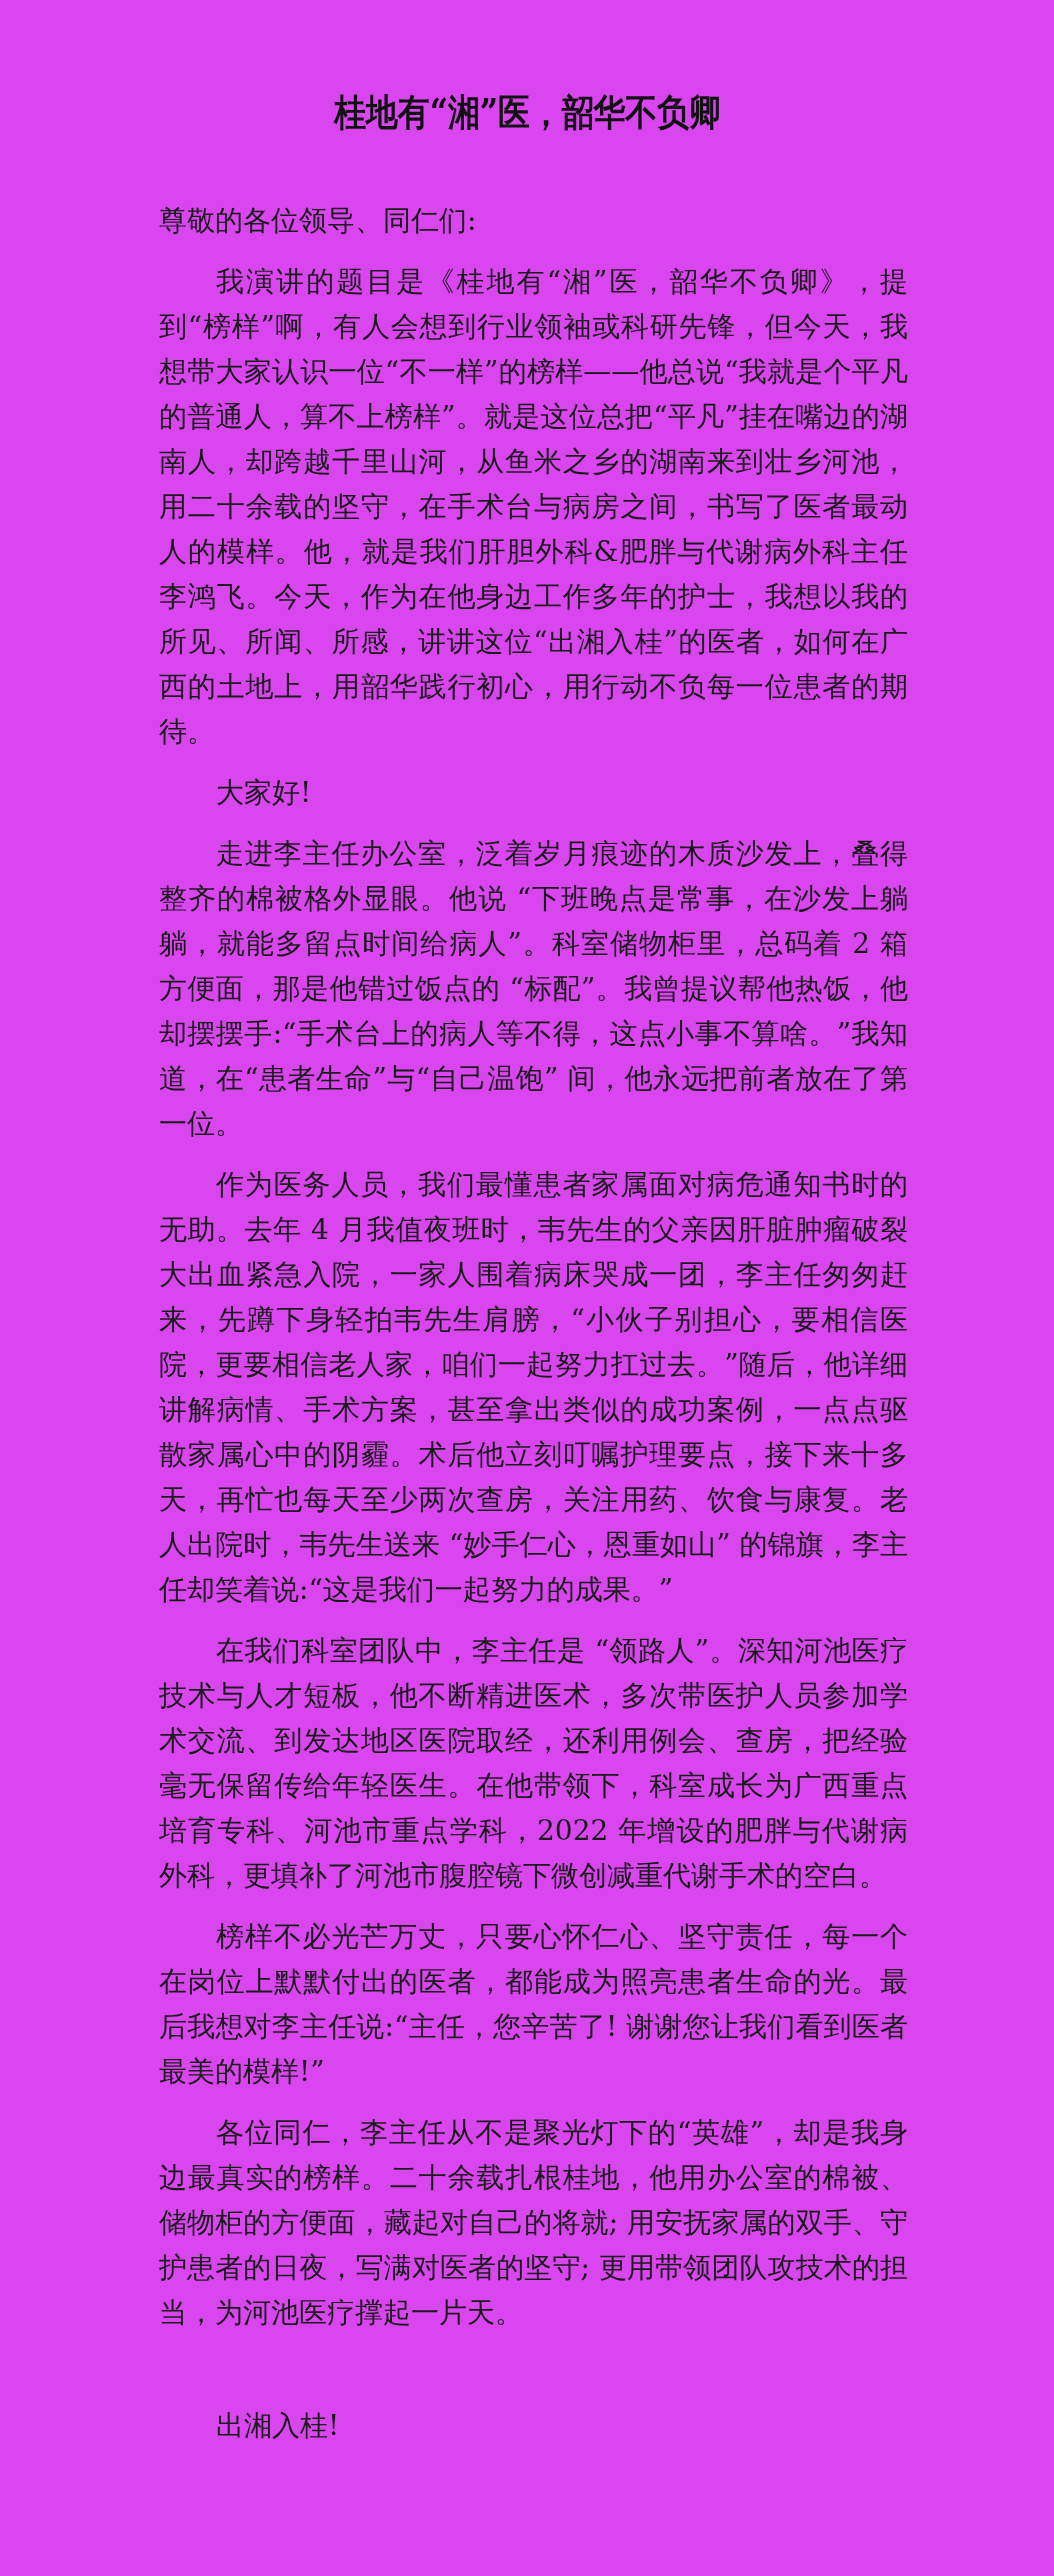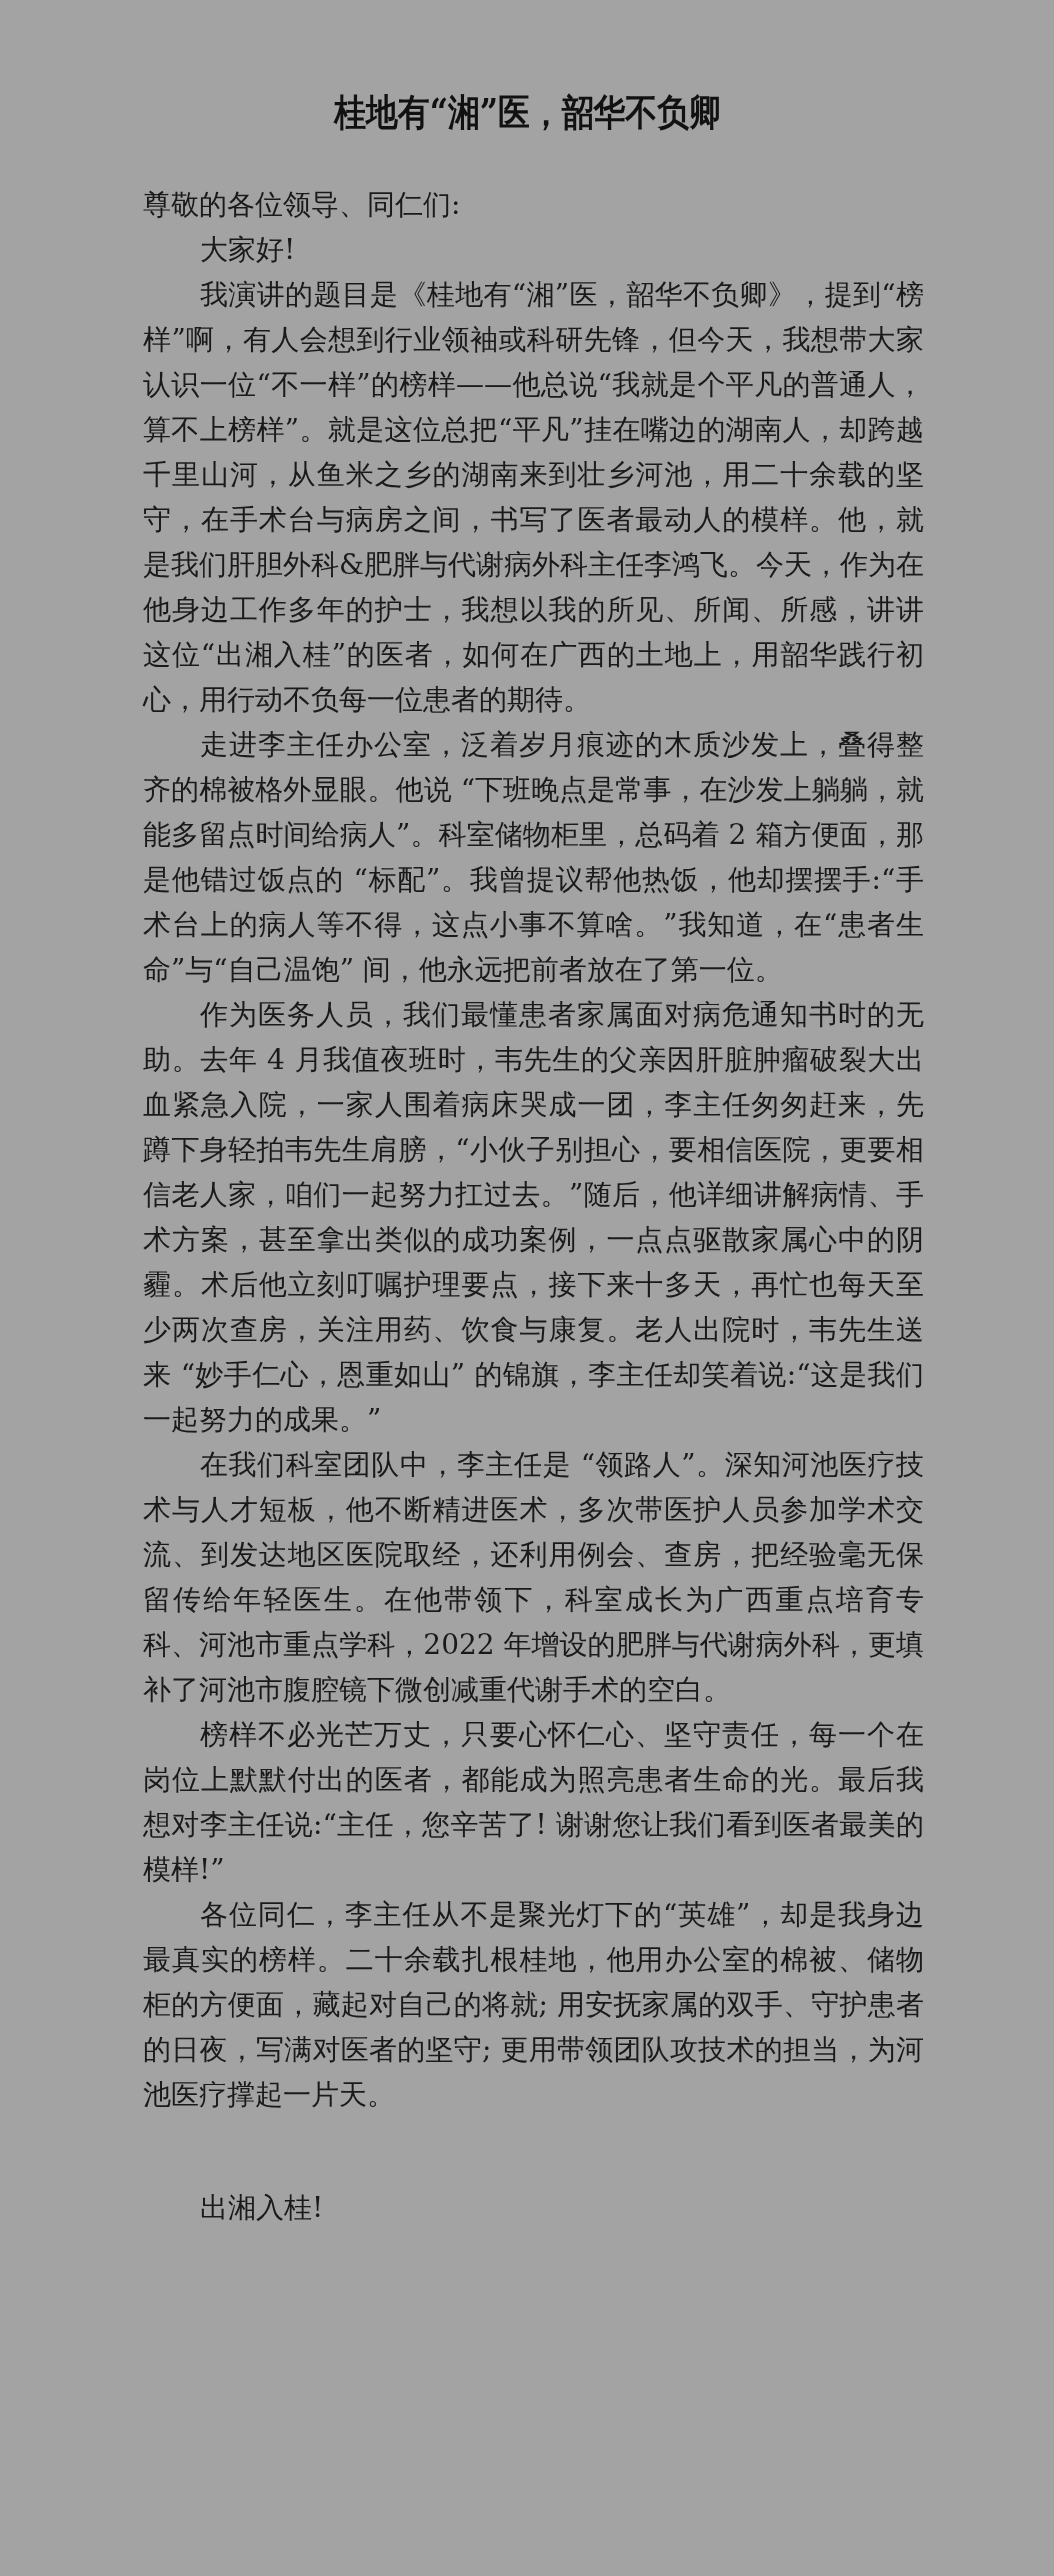--- a/index.html
+++ b/index.html
@@ -12,21 +12,21 @@
       height: 2576px;
       position: relative;
       overflow: hidden;
       color: #111111;
     }
     .page {
       position: absolute;
       left: 0; top: 0;
       width: 1055px;
       height: 2576px;
-      background: #a3a3a3;
+      background: #d946ef;
     }
     .title {
       position: absolute;
       left: 0;
       top: 86px;
       width: 1055px;
       text-align: center;
       font-family: "DejaVu Serif", "Liberation Serif", serif;
       font-weight: bold;
       font-size: 37px;
@@ -42,21 +42,21 @@
       top: 182px;
       width: 781px;
       font-family: "DejaVu Serif", "Liberation Serif", serif;
       font-size: 28px;
       line-height: 45px;
       color: #1a1a1a;
       text-align: justify;
       text-justify: inter-character;
     }
     .body p {
-      margin: 0;
+      margin: 16px;
       padding: 0;
     }
     .salutation {
       text-indent: 0;
     }
     .indent {
       text-indent: 57px;
     }
     .closing {
       margin-top: 68px !important;
@@ -64,22 +64,22 @@
     }
   </style>
 </head>
 <body>
 
 <div class="page">
   <div class="title">桂地有“湘”医，韶华不负卿</div>
 
   <div class="body">
     <p class="salutation">尊敬的各位领导、同仁们:</p>
+    <p class="indent">我演讲的题目是《桂地有“湘”医，韶华不负卿》，提到“榜样”啊，有人会想到行业领袖或科研先锋，但今天，我想带大家认识一位“不一样”的榜样——他总说“我就是个平凡的普通人，算不上榜样”。就是这位总把“平凡”挂在嘴边的湖南人，却跨越千里山河，从鱼米之乡的湖南来到壮乡河池，用二十余载的坚守，在手术台与病房之间，书写了医者最动人的模样。他，就是我们肝胆外科&amp;肥胖与代谢病外科主任李鸿飞。今天，作为在他身边工作多年的护士，我想以我的所见、所闻、所感，讲讲这位“出湘入桂”的医者，如何在广西的土地上，用韶华践行初心，用行动不负每一位患者的期待。</p>
     <p class="indent">大家好!</p>
-    <p class="indent">我演讲的题目是《桂地有“湘”医，韶华不负卿》，提到“榜样”啊，有人会想到行业领袖或科研先锋，但今天，我想带大家认识一位“不一样”的榜样——他总说“我就是个平凡的普通人，算不上榜样”。就是这位总把“平凡”挂在嘴边的湖南人，却跨越千里山河，从鱼米之乡的湖南来到壮乡河池，用二十余载的坚守，在手术台与病房之间，书写了医者最动人的模样。他，就是我们肝胆外科&amp;肥胖与代谢病外科主任李鸿飞。今天，作为在他身边工作多年的护士，我想以我的所见、所闻、所感，讲讲这位“出湘入桂”的医者，如何在广西的土地上，用韶华践行初心，用行动不负每一位患者的期待。</p>
     <p class="indent">走进李主任办公室，泛着岁月痕迹的木质沙发上，叠得整齐的棉被格外显眼。他说 “下班晚点是常事，在沙发上躺躺，就能多留点时间给病人”。科室储物柜里，总码着 2 箱方便面，那是他错过饭点的 “标配”。我曾提议帮他热饭，他却摆摆手:“手术台上的病人等不得，这点小事不算啥。”我知道，在“患者生命”与“自己温饱” 间，他永远把前者放在了第一位。</p>
     <p class="indent">作为医务人员，我们最懂患者家属面对病危通知书时的无助。去年 4 月我值夜班时，韦先生的父亲因肝脏肿瘤破裂大出血紧急入院，一家人围着病床哭成一团，李主任匆匆赶来，先蹲下身轻拍韦先生肩膀，“小伙子别担心，要相信医院，更要相信老人家，咱们一起努力扛过去。”随后，他详细讲解病情、手术方案，甚至拿出类似的成功案例，一点点驱散家属心中的阴霾。术后他立刻叮嘱护理要点，接下来十多天，再忙也每天至少两次查房，关注用药、饮食与康复。老人出院时，韦先生送来 “妙手仁心，恩重如山” 的锦旗，李主任却笑着说:“这是我们一起努力的成果。”</p>
     <p class="indent">在我们科室团队中，李主任是 “领路人”。深知河池医疗技术与人才短板，他不断精进医术，多次带医护人员参加学术交流、到发达地区医院取经，还利用例会、查房，把经验毫无保留传给年轻医生。在他带领下，科室成长为广西重点培育专科、河池市重点学科，2022 年增设的肥胖与代谢病外科，更填补了河池市腹腔镜下微创减重代谢手术的空白。</p>
     <p class="indent">榜样不必光芒万丈，只要心怀仁心、坚守责任，每一个在岗位上默默付出的医者，都能成为照亮患者生命的光。最后我想对李主任说:“主任，您辛苦了! 谢谢您让我们看到医者最美的模样!”</p>
     <p class="indent">各位同仁，李主任从不是聚光灯下的“英雄”，却是我身边最真实的榜样。二十余载扎根桂地，他用办公室的棉被、储物柜的方便面，藏起对自己的将就; 用安抚家属的双手、守护患者的日夜，写满对医者的坚守; 更用带领团队攻技术的担当，为河池医疗撑起一片天。</p>
     <p class="closing">出湘入桂!</p>
   </div>
 </div>
 
 

